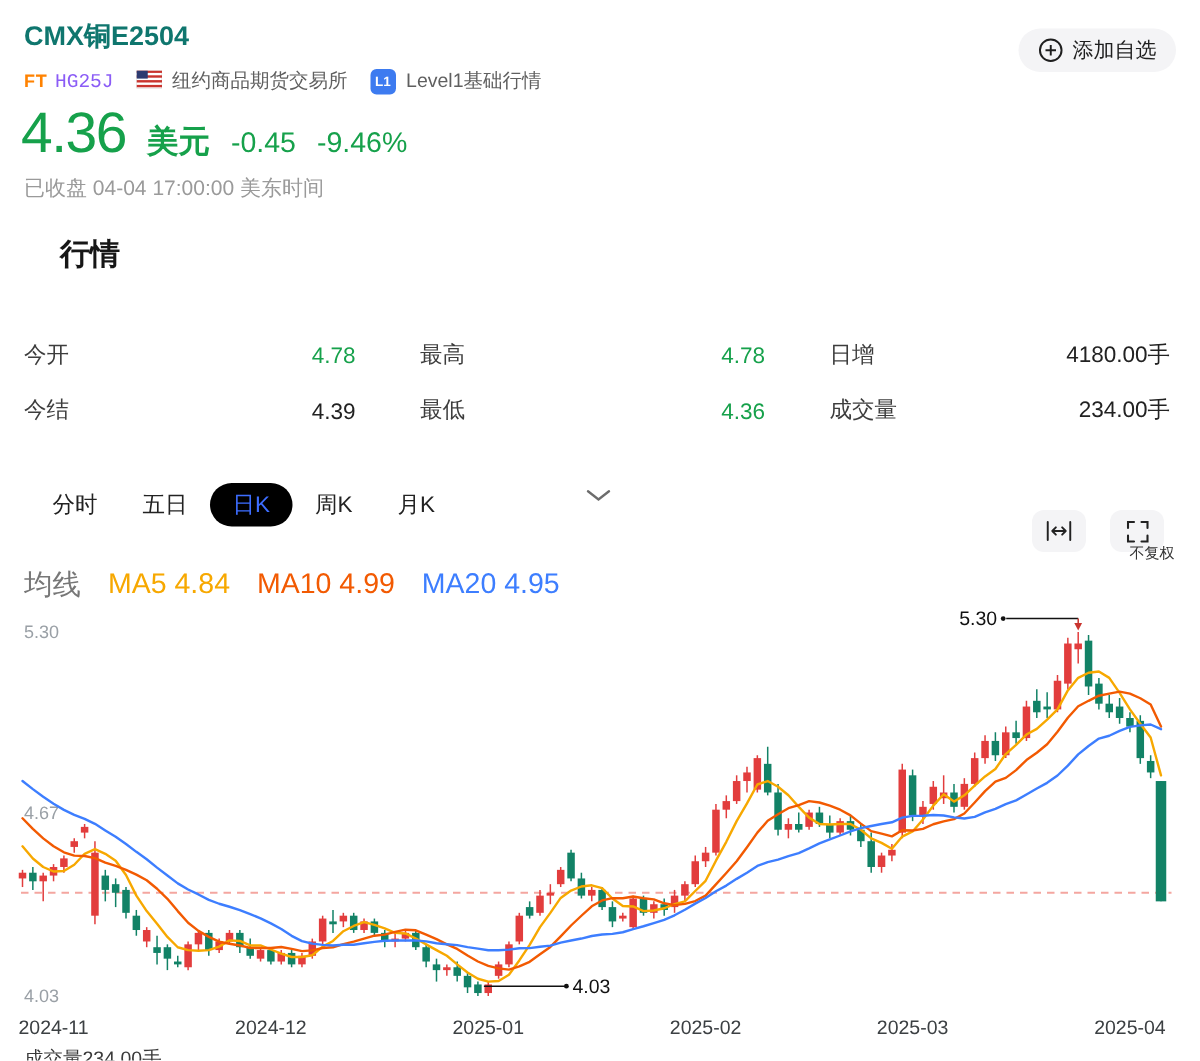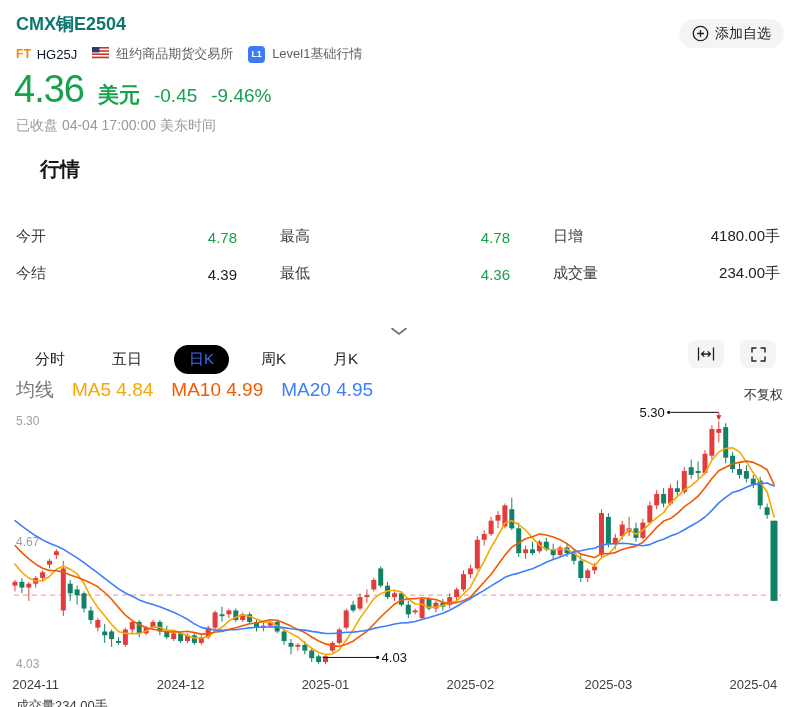--- a/index.html
+++ b/index.html
@@ -10,21 +10,21 @@
     background: #ffffff;
     font-family: "Liberation Sans", "DejaVu Sans", sans-serif;
     color: #111;
   }
   .abs { position: absolute; }
 
   
   .title { left:16px; top:12px; font-size:18px; font-weight:700; color:#0f766e; }
   .badges { left:16px; top:45px; display:flex; align-items:center; gap:7px; font-size:13px; color:#5f5f5f; }
   .ft-logo { color:#ff8200; font-weight:700; font-size:12px; letter-spacing:0.5px; }
-  .sym { color:#0f172a; margin-left:-2px; }
+  .sym { color:#8b5cf6; margin-left:-2px;font-family:Liberation Mono, monospace; }
   .flag { display:inline-block; margin-left:8px; }
   .l1-badge { display:inline-flex; align-items:center; justify-content:center; width:17px; height:17px;
     border-radius:4px; background:#3d7bf0; color:#fff; font-size:9px; font-weight:700; margin-left:8px; }
   .add-btn { right:16px; top:19px; height:29px; padding:0 13px; border-radius:15px; background:#f4f4f6;
     display:flex; align-items:center; gap:6px; font-size:14px; color:#1f1f1f; border:none; cursor:pointer; }
 
   
   .quote { left:14px; top:68px; display:flex; align-items:baseline; gap:14px; }
   .q-price { font-size:38px; font-weight:500; letter-spacing:-1px; }
   .q-cur { font-size:21px; font-weight:600; }
@@ -34,26 +34,26 @@
   
   .sec-title { left:16px; top:156px; font-size:20px; font-weight:700; color:#161616;margin-left:24px; }
   .stat-col { top:209px; }
   .stat-row { height:37px; display:flex; align-items:flex-end; justify-content:space-between; font-size:15px; }
   .stat-row .lb { color:#3d3d3d; }
   .stat-row .vl { color:#222; }
 
   .chev { left:390px; top:322px; }
 
   
-  .tabs { left:20px; top:345px; display:flex; gap:17px; }
+  .tabs { left:20px; top:322px; display:flex; }
   .tab { padding:5px 15px; font-size:15px; color:#222; border-radius:16px; cursor:pointer; background:transparent; border:none; }
   .tab.active { background:#000000; color:#3d6dff; }
   .tool-btn { top:340px; width:36px; height:28px; border-radius:8px; background:#f4f4f6; display:flex;
     align-items:center; justify-content:center; border:none; cursor:pointer; }
-  .adjust { right:17px; top:386px; font-size:13px; color:#333; }
+  .adjust { right:17px; top:362px; font-size:10px; color:#333; }
 
   
   .ma-row { left:16px; top:377px; display:flex; align-items:center; gap:18px; font-size:19px; }
   .ma-prefix { color:#777; }
 
   .chart { left:0; top:400px; }
   .vol-footer { left:16px; top:697px; font-size:13px; color:#3a3a3a; white-space:nowrap; }
 </style>
 </head>
 <body>

